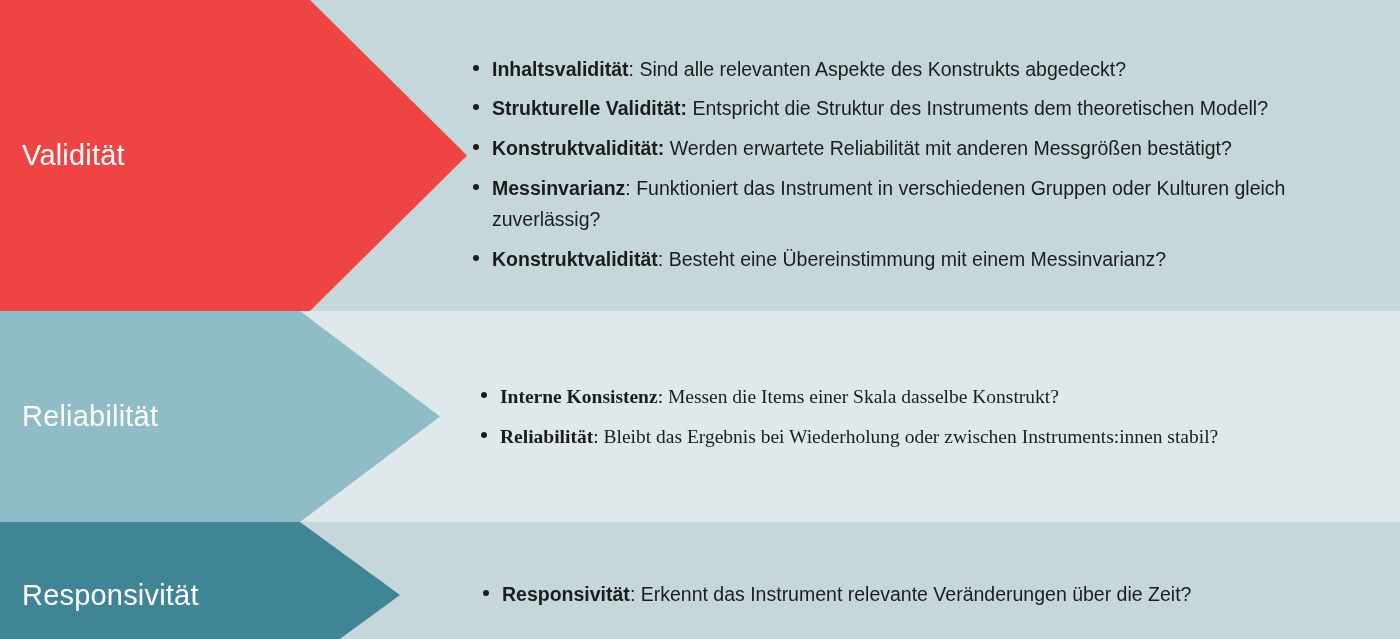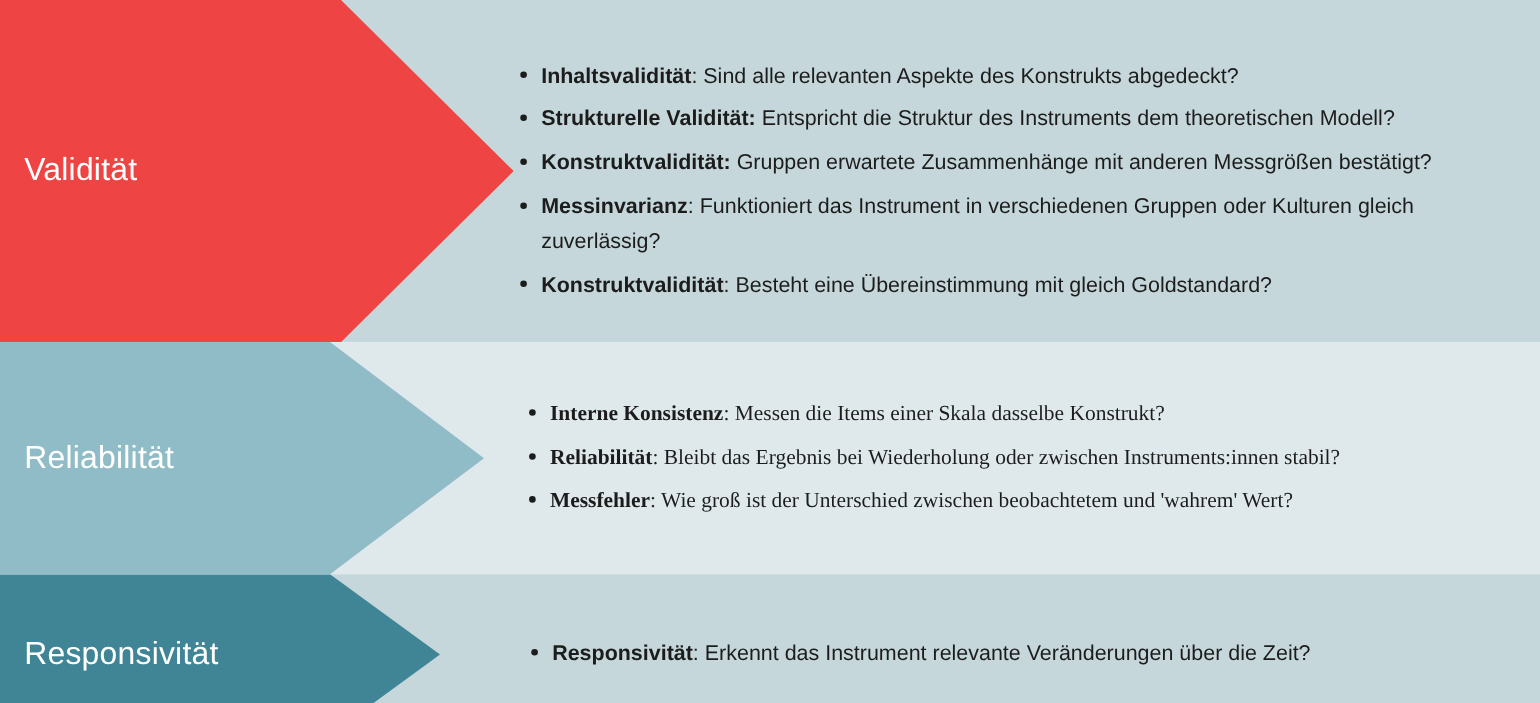--- a/index.html
+++ b/index.html
@@ -122,44 +122,41 @@
       <span class="stage-label">Validität</span>
     </div>
     <ul class="items items-1">
       <li class="item">
         <span class="bullet"></span><span class="term">Inhaltsvalidität</span><span>: </span><span>Sind alle relevanten Aspekte des Konstrukts abgedeckt?</span>
       </li>
       <li class="item">
         <span class="bullet"></span><span class="term">Strukturelle Validität:</span><span> </span><span>Entspricht die Struktur des Instruments dem theoretischen Modell?</span>
       </li>
       <li class="item">
-        <span class="bullet"></span><span class="term">Konstruktvalidität:</span><span> </span><span>Gruppen erwartete Zusammenhänge mit anderen Messgrößen bestätigt?</span>
+        <span class="bullet"></span><span class="term">Konstruktvalidität:</span><span> </span><span>Werden erwartete Reliabilität mit anderen Messgrößen bestätigt?</span>
       </li>
       <li class="item">
         <span class="bullet"></span><span class="term">Messinvarianz</span><span>: </span><span>Funktioniert das Instrument in verschiedenen Gruppen oder Kulturen gleich zuverlässig?</span>
       </li>
       <li class="item">
-        <span class="bullet"></span><span class="term">Konstruktvalidität</span><span>: </span><span>Besteht eine Übereinstimmung mit gleich Goldstandard?</span>
+        <span class="bullet"></span><span class="term">Konstruktvalidität</span><span>: </span><span>Besteht eine Übereinstimmung mit einem Messinvarianz?</span>
       </li>
     </ul>
   </div>
 
   <div class="row row-2">
     <div class="chevron chevron-2">
       <span class="stage-label">Reliabilität</span>
     </div>
     <ul class="items items-2">
       <li class="item">
         <span class="bullet"></span><span class="term">Interne Konsistenz</span><span>: </span><span>Messen die Items einer Skala dasselbe Konstrukt?</span>
       </li>
       <li class="item">
         <span class="bullet"></span><span class="term">Reliabilität</span><span>: </span><span>Bleibt das Ergebnis bei Wiederholung oder zwischen Instruments:innen stabil?</span>
-      </li>
-      <li class="item">
-        <span class="bullet"></span><span class="term">Messfehler</span><span>: </span><span>Wie groß ist der Unterschied zwischen beobachtetem und 'wahrem' Wert?</span>
       </li>
     </ul>
   </div>
 
   <div class="row row-3">
     <div class="chevron chevron-3">
       <span class="stage-label">Responsivität</span>
     </div>
     <ul class="items items-3">
       <li class="item">

